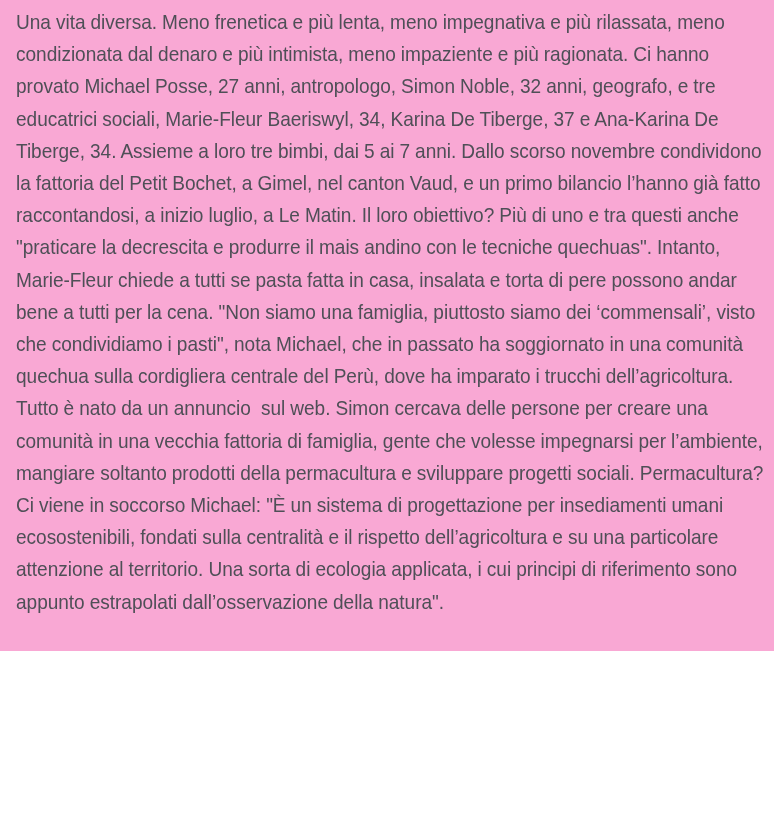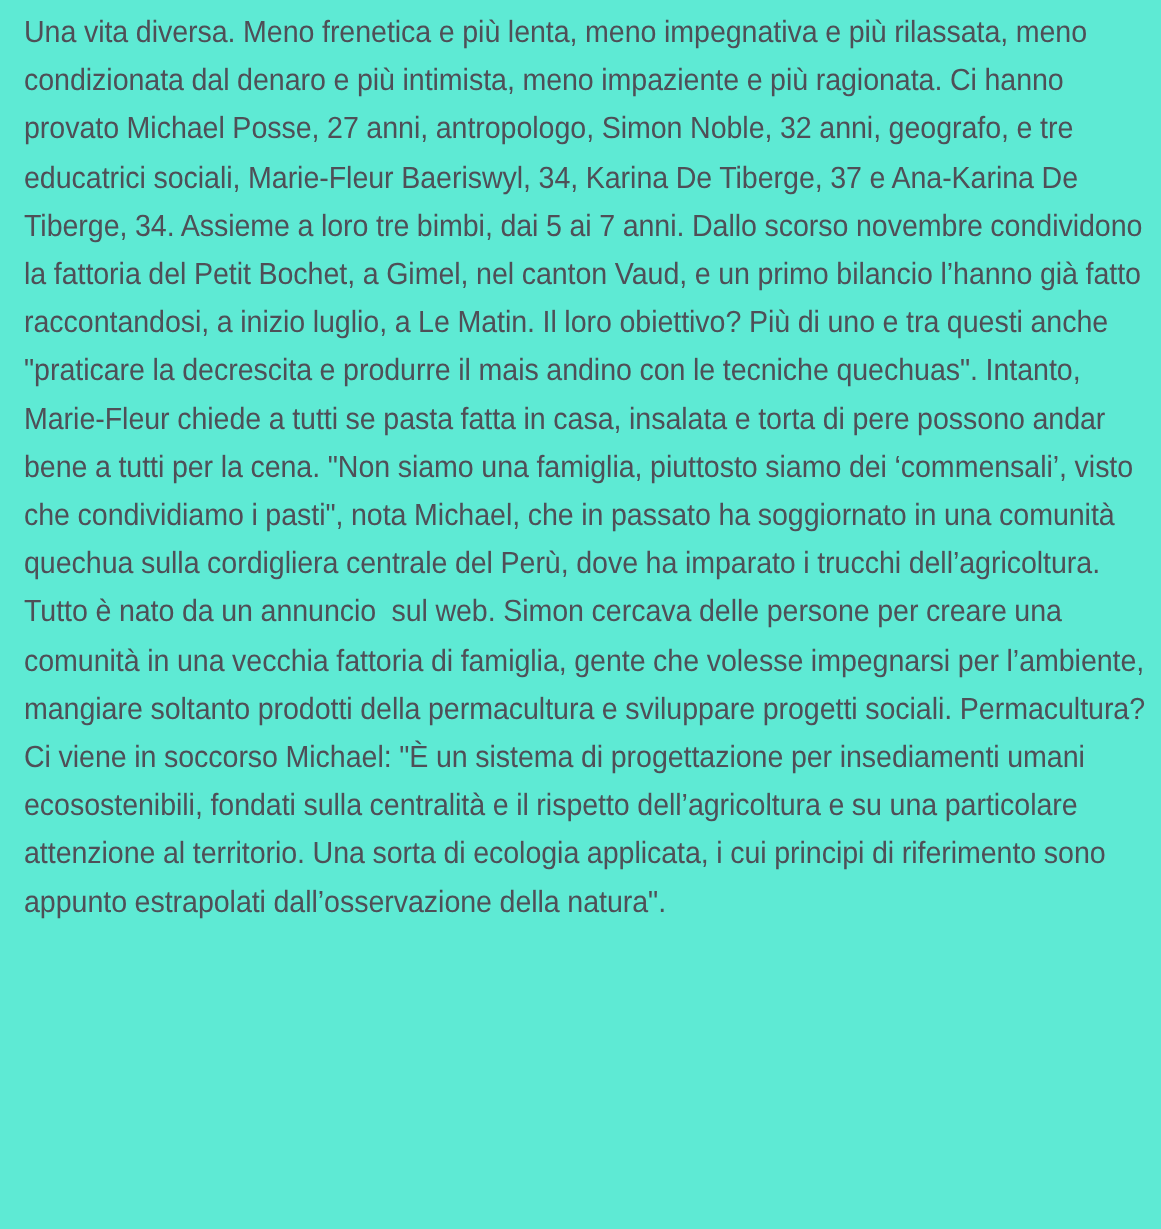--- a/index.html
+++ b/index.html
@@ -11,23 +11,23 @@
   body {
     width: 774px;
     height: 819px;
     overflow: hidden;
     font-family: "Liberation Sans", "DejaVu Sans", sans-serif;
   }
 
   #article {
     box-sizing: border-box;
     width: 774px;
-    height: 819px;
+    height: 651px;
     padding: 6px 8px 0 16px;
-    background: #5eead4;
+    background: #f9a8d4;
   }
 
   .para {
     margin: 0;
     padding: 0;
     color: #4f4f57;
     font-size: 20.4px;
     line-height: 32.2px;
     letter-spacing: -0.04px;
     word-spacing: -0.2px;

